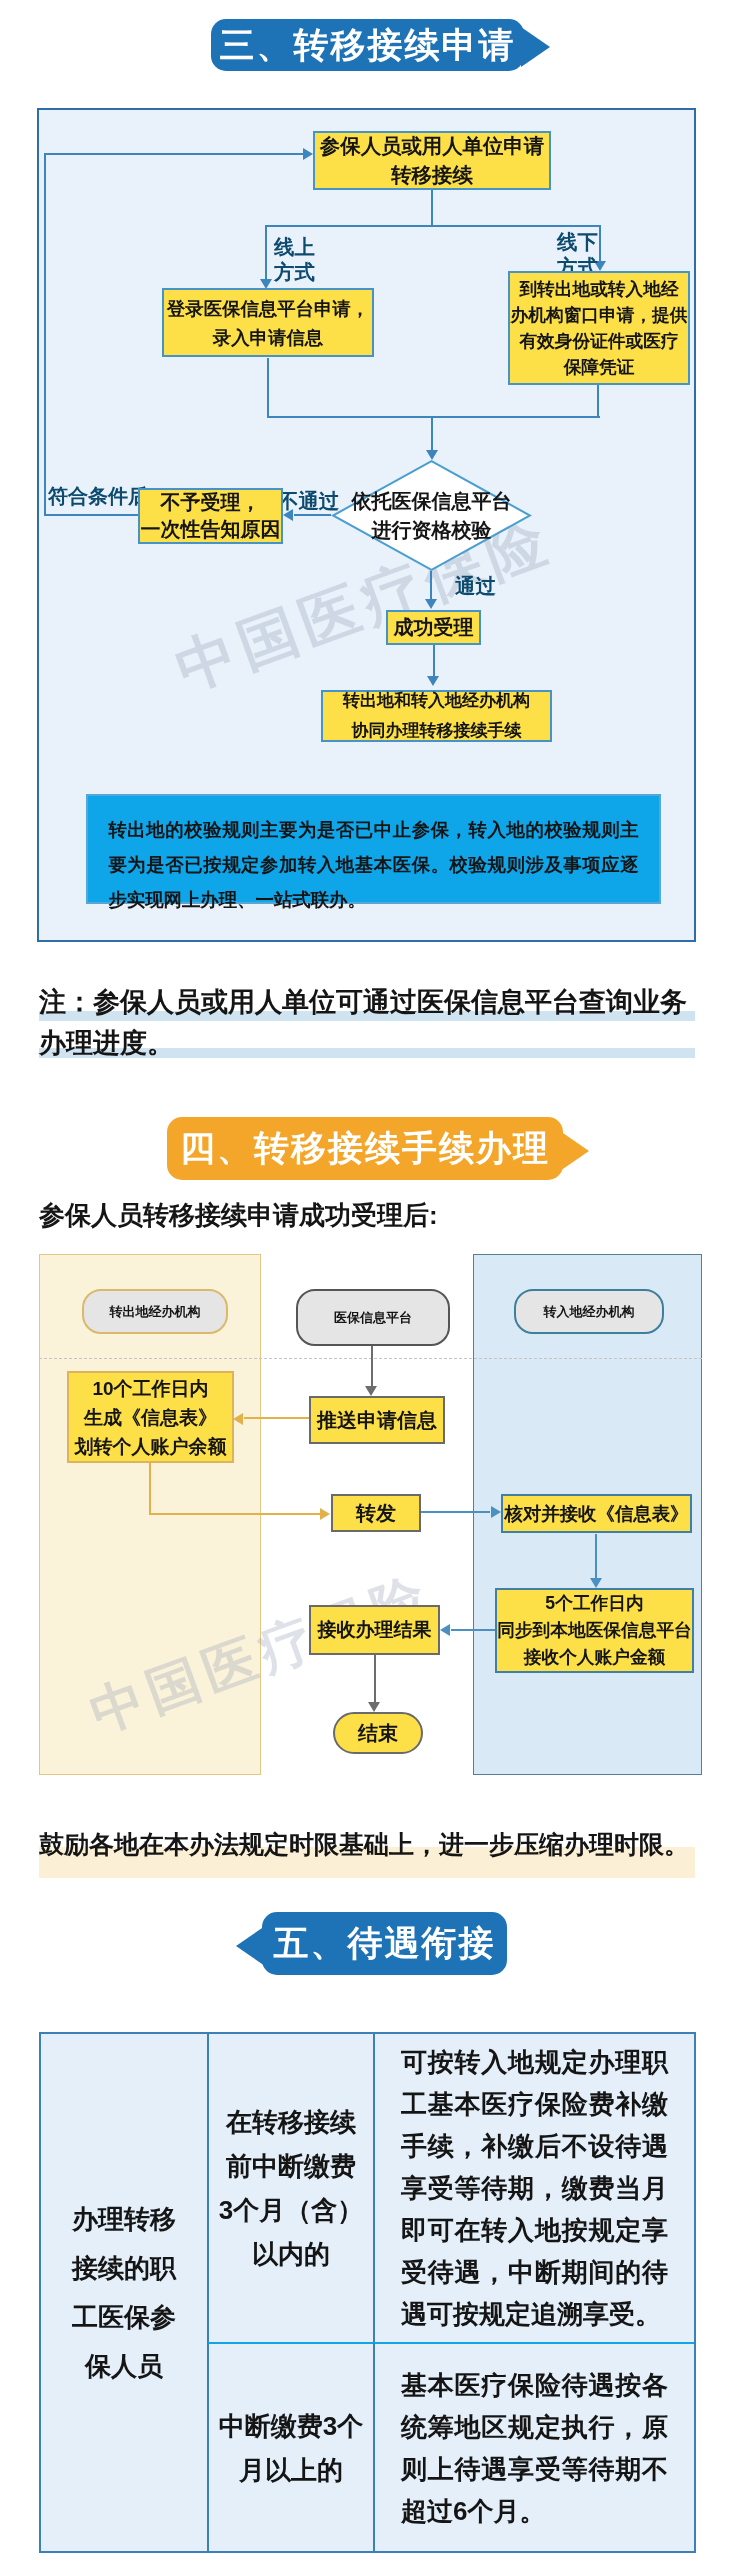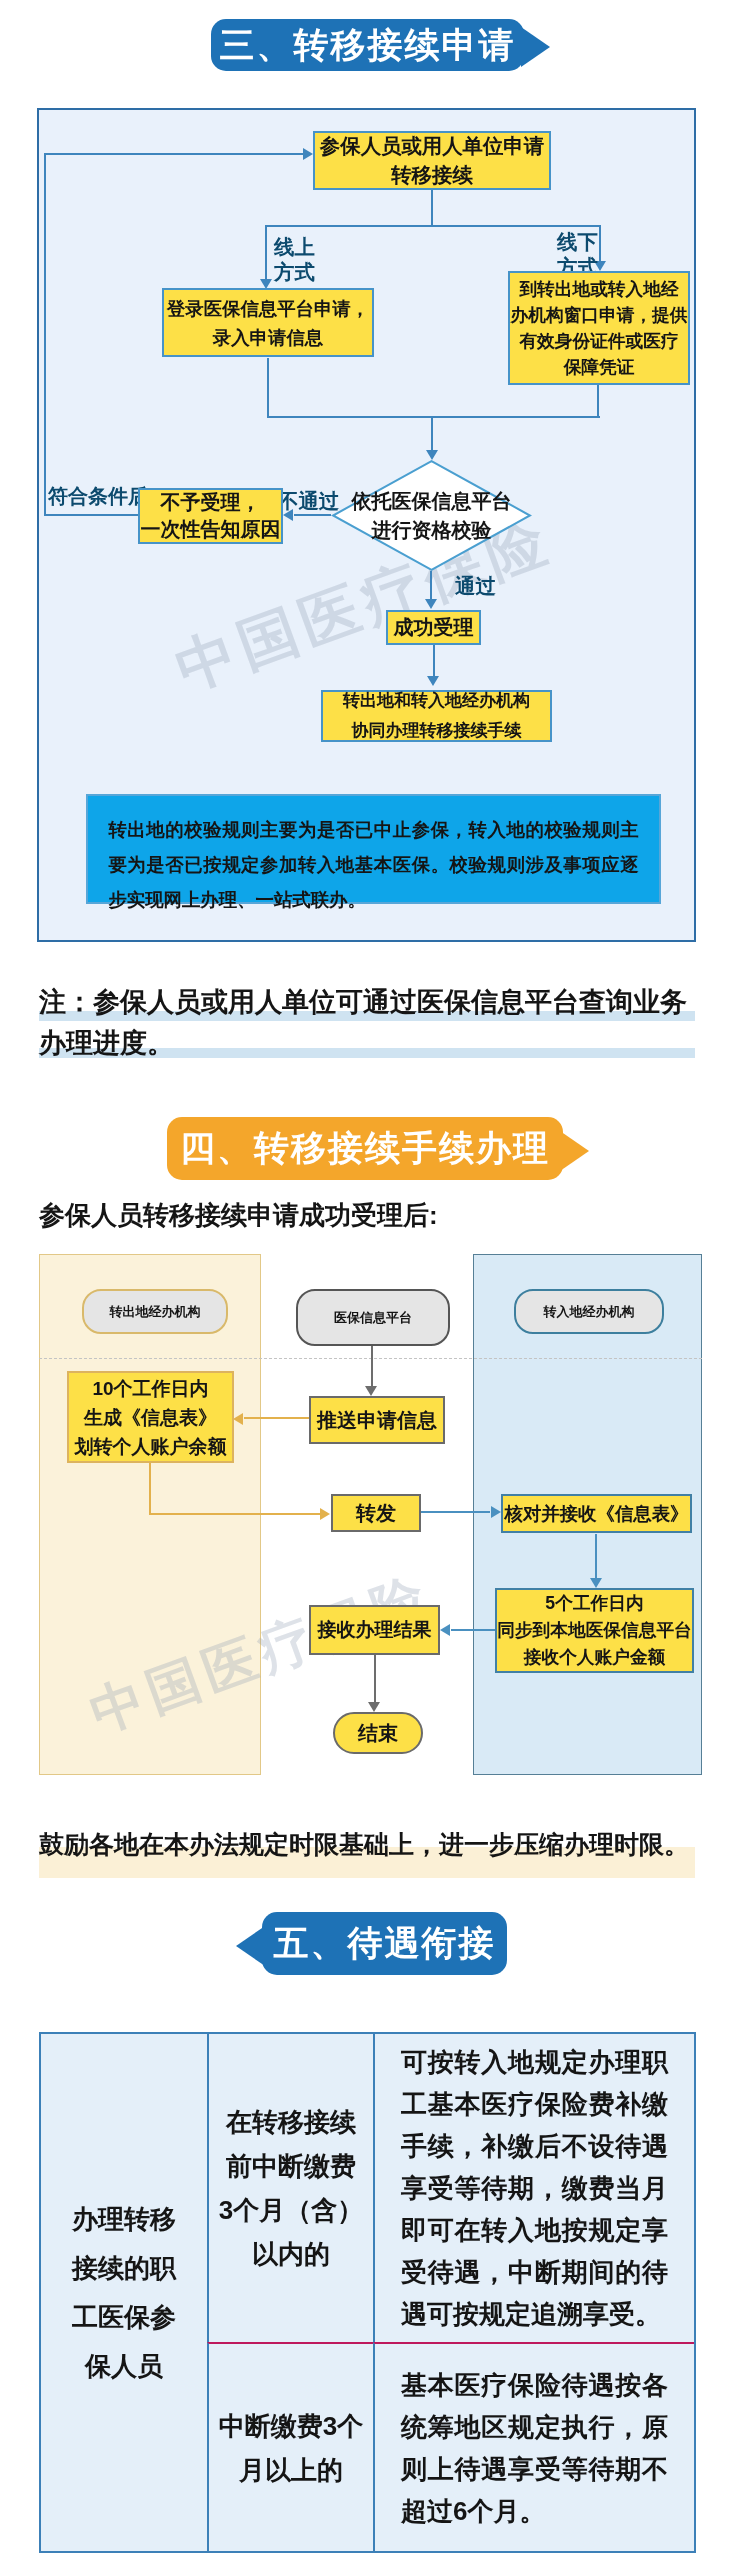--- a/index.html
+++ b/index.html
@@ -43,21 +43,21 @@
   .dia-svg{position:absolute;left:331px;top:459px;z-index:3}
   .dia-txt{position:absolute;left:331px;top:459px;width:201px;height:113px;display:flex;align-items:center;justify-content:center;
     text-align:center;font-weight:bold;font-size:20px;line-height:29px;white-space:pre-line;z-index:4}
   
   .btable{position:absolute;left:39px;top:2032px;width:657px;height:521px;background:#E4EFF9;border:2px solid #3C80B8;
     display:grid;grid-template-columns:166px 166px 1fr;grid-template-rows:308px 1fr;z-index:3}
   .tcell{display:flex;align-items:center;justify-content:center;text-align:center;font-weight:bold;
     font-size:26px;line-height:44px;white-space:pre-line}
   .tc-group{grid-row:1/3;line-height:49px}
   .tc-border-l{border-left:2px solid #3C80B8}
-  .tc-border-t{border-top:2px solid #be185d}
+  .tc-border-t{border-top:2px solid #0ea5e9}
   .tc-policy{justify-content:flex-start;text-align:justify;padding:13.6px 26px;white-space:normal;line-height:42px}
 </style>
 </head>
 <body>
 
 <div id="page">
 
   <div class="banner tip-r" style="left:211px;top:19px;width:313px;height:52px">
     <span>三、转移接续申请</span>
   </div>

